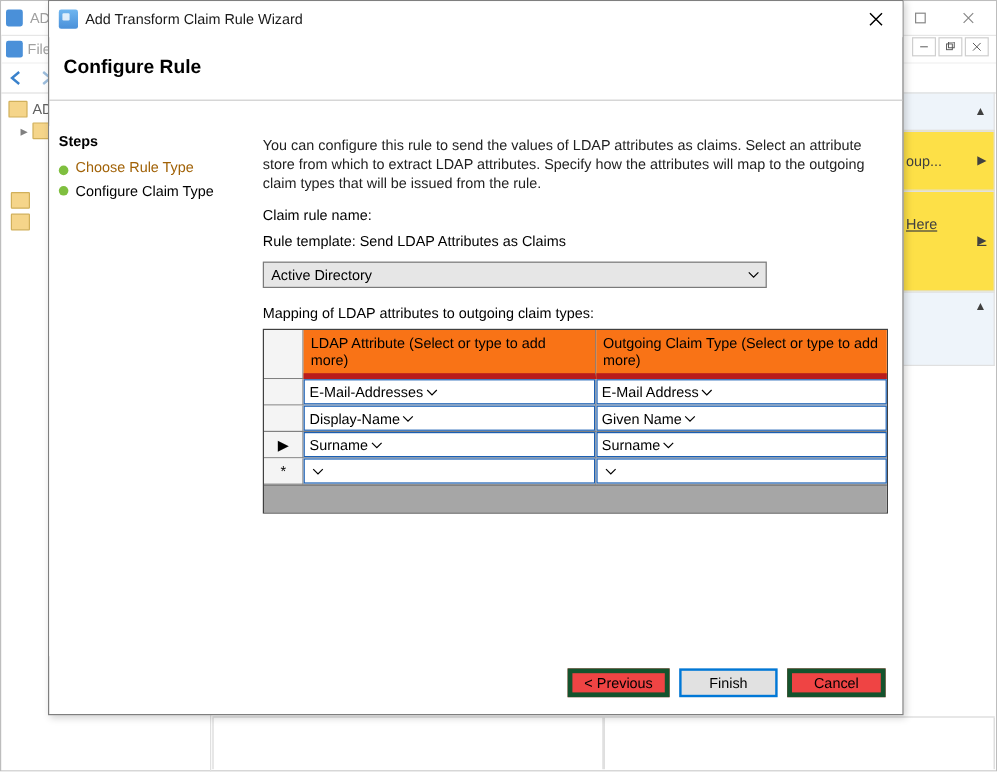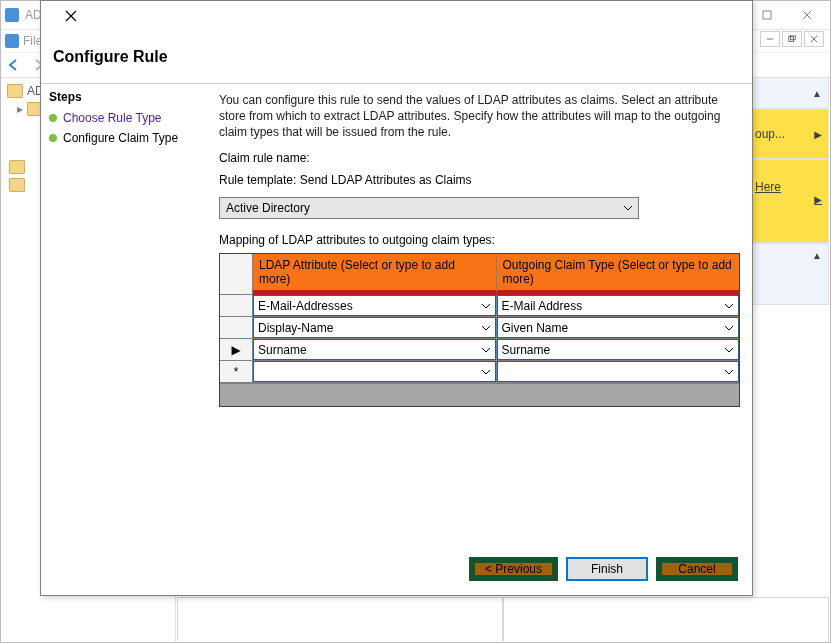--- a/index.html
+++ b/index.html
@@ -195,41 +195,42 @@
     padding: 0 12px;
   }
   .dlg-header h1 {
     margin:0; font-size: 16px; font-weight: 700; color:#000;
   }
 
   .dlg-body {
     flex: 1;
     display: flex;
     overflow: hidden;
+    margin-top: 21px;
   }
   .steps-pane {
     width: 170px;
     padding: 6px 8px 8px 8px;
     box-sizing: border-box;
     background: #ffffff;
   }
   .steps-pane .steps-label {
     font-weight: 700;
     margin-bottom: 4px;
   }
   .step-item {
     display:flex; align-items:center; gap:6px;
     padding: 3px 0;
     font-size: 12px;
   }
   .step-item .bullet {
     width: 8px; height: 8px; border-radius: 50%;
     background: #7fbf3f;
   }
-  .step-item.link { color: #4c1d95; }
+  .step-item.link { color: #a16207; align-items: flex-end; }
   .step-item.current { color: #000000; }
 
   .content-pane {
     flex: 1;
     padding: 8px 12px 0 8px;
     box-sizing: border-box;
   }
   .desc {
     color: #222;
     line-height: 1.35;
@@ -301,21 +302,21 @@
     flex: 1;
     border-right: 1px solid #808080;
     border-bottom: 1px solid #808080;
     padding: 0;
     display:flex;
     background:#fff;
   }
   .mt-row .cell:last-child { border-right: none; }
   .mt-row .cell .cellcombo {
     flex:1;
-    display:flex; align-items:center; justify-content: space-between;
+    display:flex; align-items:center; 
     background:#fff;
     border: 1px solid #1a5fb4;
     margin: 0;
     padding: 0 2px 0 4px;
     box-sizing: border-box;
   }
   .mt-row .cell .cellcombo .chev {
     width: 14px; display:flex; justify-content:center; color:#1a1a1a;
   }
   .mt-blank-footer {
@@ -327,22 +328,22 @@
   
   .dlg-buttons {
     display:flex;
     justify-content: flex-end;
     gap: 8px;
     padding: 10px 14px 14px 14px;
   }
   .btn {
     min-width: 82px;
     height: 24px;
-    border: 6px solid #14532d;
-    background: #a16207;
+    border: 4px solid #14532d;
+    background: #ef4444;
     font: inherit;
     display:flex; align-items:center; justify-content:center;
     padding: 0 10px;
     box-sizing: border-box;
   }
   .btn.default {
     border: 2px solid #0078d7;
     background: #e1e1e1;
   }
 
@@ -448,20 +449,24 @@
   </div>
 
   <div class="bg-status-split">
     <div></div>
       <div></div>
   </div>
 </div>
 
 <div class="dialog">
   <div class="dlg-titlebar">
+    <div class="dlg-title">
+      <span class="wiz-icon"></span>
+      <span>Add Transform Claim Rule Wizard</span>
+    </div>
     <div class="dlg-close">
       <svg width="12" height="12" viewBox="0 0 12 12">
           <path d="M1 1 L11 11 M11 1 L1 11" stroke="currentColor" stroke-width="1.2"></path>
         </svg>
     </div>
   </div>
 
   <div class="dlg-header">
     <h1>Configure Rule</h1>
   </div>

